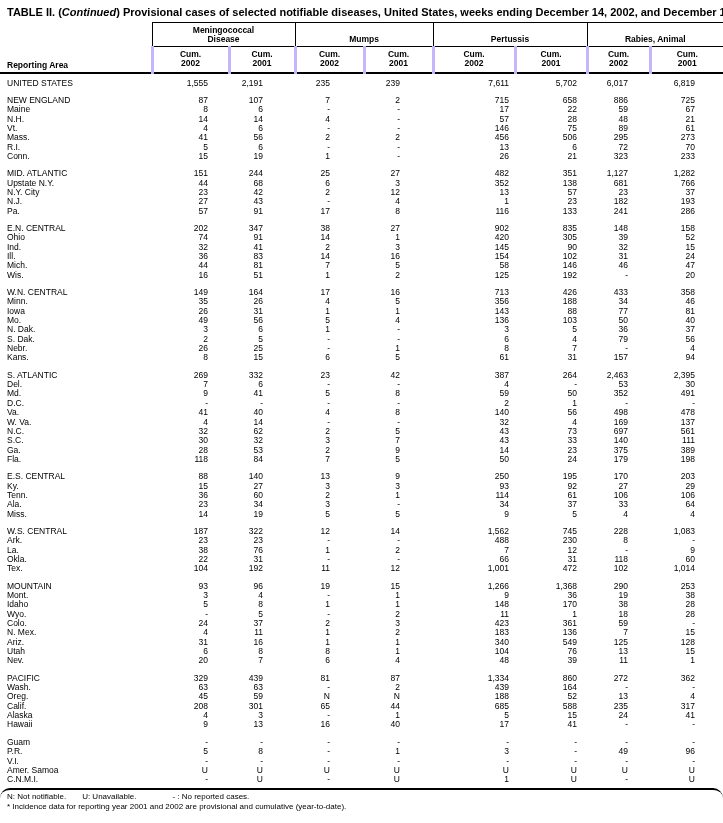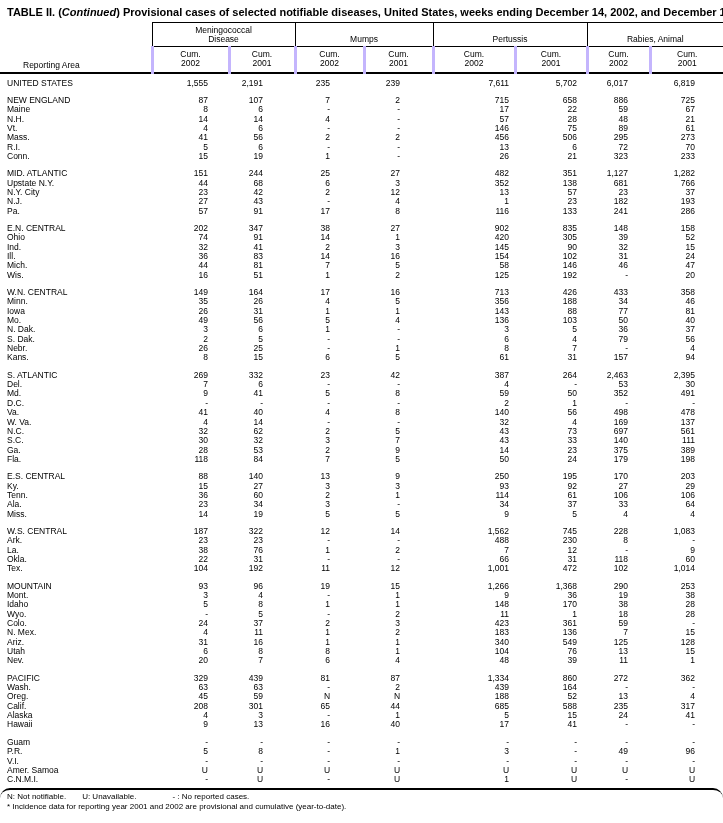--- a/index.html
+++ b/index.html
@@ -2,29 +2,29 @@
 <html><head>
 <meta charset="utf-8">
 <style>
   html,body { margin:0; padding:0; background:#fff; color:#000; }
   body { width:723px; height:823px; font-family:"Liberation Sans", sans-serif; overflow:hidden; }
   .title { font-weight:bold; font-size:11px; line-height:11.5px; margin:7px 6px 3px 7px; }
   .title .l1 { white-space:nowrap; }
   .title i { font-style:italic; }
   table { border-collapse:collapse; table-layout:fixed; width:723px; }
   th,td { box-sizing:border-box; padding:0; font-size:8.5px; font-weight:normal; }
-  thead th { font-weight:normal; }
+  thead th { font-weight:bold; }
   .grp { border-top:1px solid #000; border-left:1px solid #000; border-bottom:1px solid #000;
          text-align:center; vertical-align:bottom; white-space:pre-line; line-height:9.5px;
          padding-top:3px; padding-bottom:1px; }
   .sub { border-left:3px solid #c4b5fd; text-align:center; vertical-align:bottom;
          white-space:pre-line; line-height:9.5px; padding:3px 0; }
   .sub-row th { border-bottom:2px solid #000; }
   .ra-cell { border-bottom:2px solid #000; text-align:left; vertical-align:bottom;
-             padding-left:23px; padding-bottom:2px; }
+             padding-left:7px; padding-bottom:2px; }
   tbody td { line-height:9.35px; }
   .row-label { padding-left:7px; white-space:nowrap; overflow:hidden; }
   .num { text-align:right; white-space:nowrap; }
   .c0{padding-right:21px} .c1{padding-right:32px} .c2{padding-right:34px} .c3{padding-right:33px}
   .c4{padding-right:6px}  .c5{padding-right:10px} .c6{padding-right:22px} .c7{padding-right:28px}
   tr.gap td { padding-top:8px; }
   tbody tr:first-child td { padding-top:5px; }
   .footnotes { border-top:2px solid #000; margin-top:3px; padding-top:2px;
                font-size:8px; line-height:10px;border-radius:10px; }
   .fn-line1 { display:flex; margin-left:7px; }

